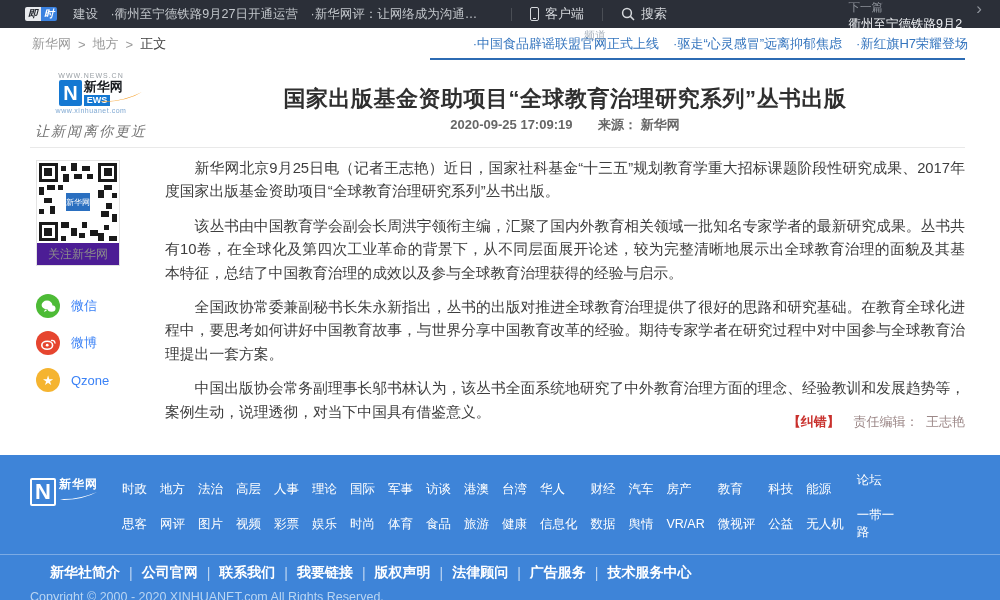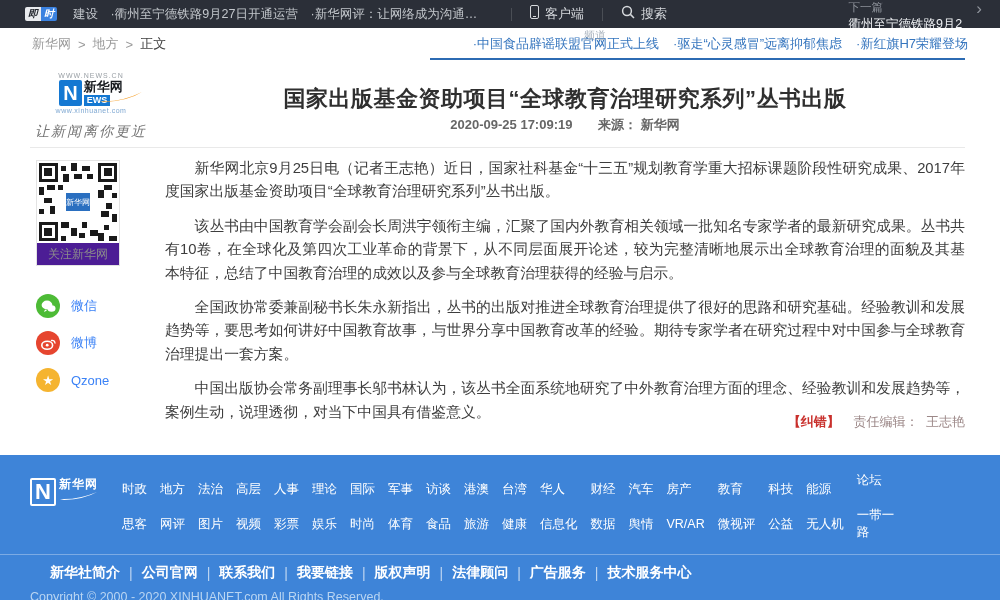--- a/index.html
+++ b/index.html
@@ -9,21 +9,21 @@
   
   .topbar { position:absolute; top:0; left:0; width:1000px; height:28px;
             background:#2b2f38; display:flex; align-items:center; overflow:hidden; }
   .tb-logo { margin-left:25px; display:flex; font-weight:bold; font-style:italic;
              font-size:10px; line-height:14px; flex:0 0 auto; }
   .tb-logo .l1 { background:#e9ebee; color:#23272e; padding:0 3px; border-radius:2px 0 0 2px; }
   .tb-logo .l2 { background:#3b82e0; color:#fff; padding:0 3px; border-radius:0 2px 2px 0; }
   .tb-ticker { margin-left:16px; width:438px; overflow:hidden; white-space:nowrap;
                font-size:12.5px; color:#c3c7cc; }
   .tb-sep { width:1px; height:13px; background:#4a4e55; flex:0 0 auto; }
-  .tb-item { display:flex; align-items:flex-start; gap:6px; color:#d6d9dd; font-size:13px;
+  .tb-item { display:flex; align-items:center; gap:6px; color:#d6d9dd; font-size:13px;
              padding:0 18px; cursor:pointer; flex:0 0 auto; }
   .phone-ic { width:9px; height:14px; border:1.3px solid #d6d9dd; border-radius:2px; position:relative; }
   .phone-ic:after { content:""; position:absolute; bottom:1px; left:2px; right:2px; height:1px; background:#d6d9dd; }
   .tb-next { margin-left:auto; display:flex; align-items:flex-start; gap:14px; padding-right:18px; }
   .tb-next-txt { display:flex; flex-direction:column; line-height:14px; padding-top:3px; }
   .tb-next-label { font-size:11.5px; color:#8d929a; }
   .tb-next-title { font-size:12.5px; color:#eef0f3; margin-top:3px; white-space:nowrap; }
   .tb-chevron { color:#90959d; font-size:17px; line-height:24px; cursor:pointer; }
 
   
@@ -256,21 +256,21 @@
       <div class="soc-row">
         <span class="soc-ic qzone">★</span>
         <span class="soc-label">Qzone</span>
       </div>
     </div>
   </div>
 
   <div class="art-body">
     <p>新华网北京9月25日电（记者王志艳）近日，国家社科基金“十三五”规划教育学重大招标课题阶段性研究成果、2017年度国家出版基金资助项目“全球教育治理研究系列”丛书出版。</p>
     <p>该丛书由中国教育学会副会长周洪宇领衔主编，汇聚了国内外教育相关领域一批知名专家学者的最新研究成果。丛书共有10卷，在全球化及第四次工业革命的背景下，从不同层面展开论述，较为完整清晰地展示出全球教育治理的面貌及其基本特征，总结了中国教育治理的成效以及参与全球教育治理获得的经验与启示。</p>
-    <p>全国政协常委兼副秘书长朱永新指出，丛书的出版对推进全球教育治理提供了很好的思路和研究基础。经验教训和发展趋势等，要思考如何讲好中国教育故事，与世界分享中国教育改革的经验。期待专家学者在研究过程中对中国参与全球教育治理提出一套方案。</p>
+    <p>全国政协常委兼副秘书长朱永新指出，丛书的出版对推进全球教育治理提供了很好的思路和研究基础。在教育全球化进程中，要思考如何讲好中国教育故事，与世界分享中国教育改革的经验。期待专家学者在研究过程中对中国参与全球教育治理提出一套方案。</p>
     <p>中国出版协会常务副理事长邬书林认为，该丛书全面系统地研究了中外教育治理方面的理念、经验教训和发展趋势等，案例生动，说理透彻，对当下中国具有借鉴意义。</p>
   </div>
   <div class="correction">
     <span class="fix">【纠错】</span>
     <span class="ed">责任编辑：</span>
     <span class="ed-name">王志艳</span>
   </div>
 
   <div class="footer">
     <div class="f-nav">

